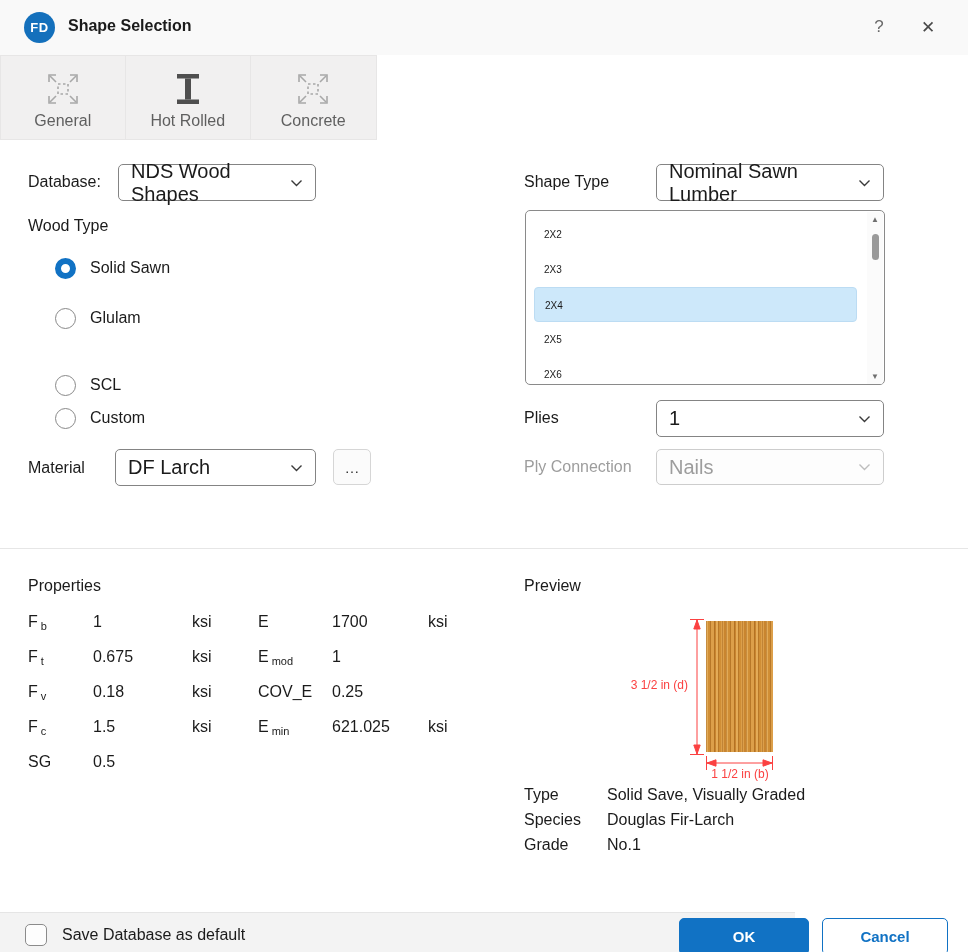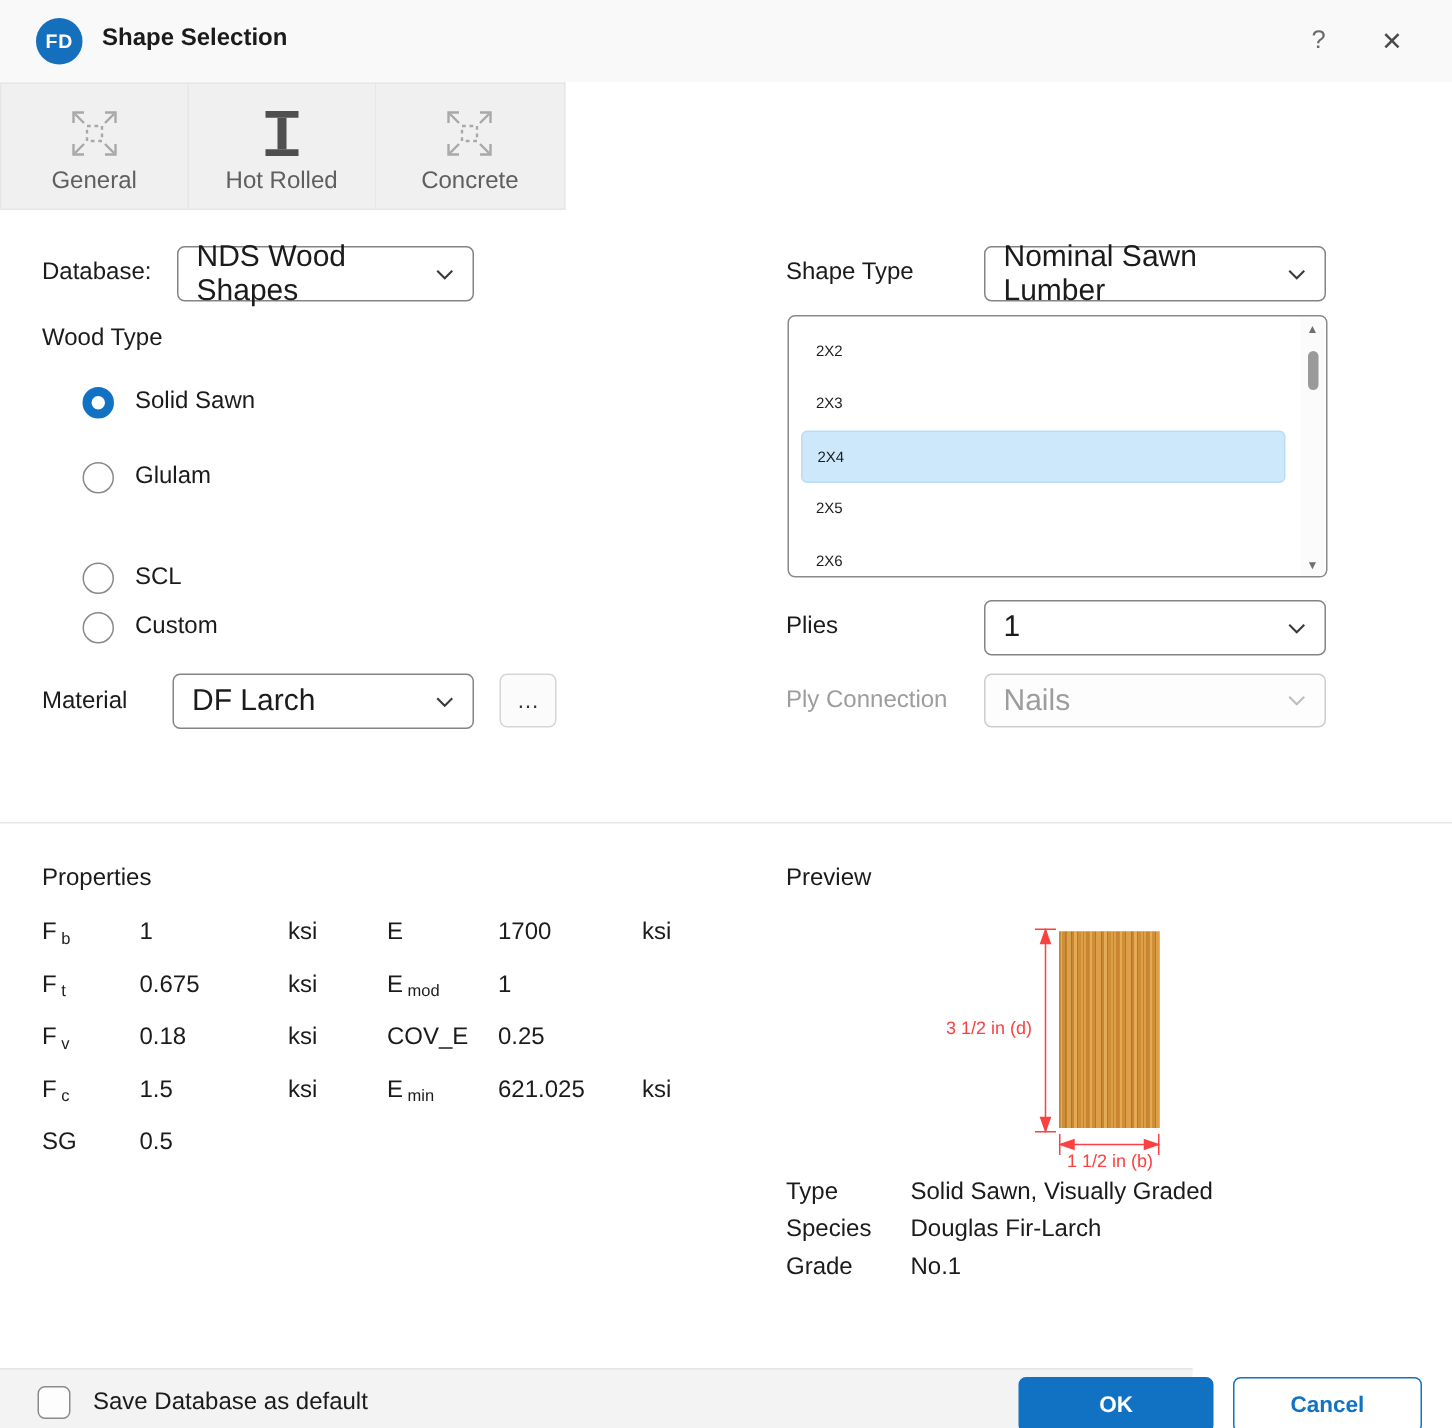--- a/index.html
+++ b/index.html
@@ -286,21 +286,21 @@
       <line x1="68.5" y1="1" x2="68.5" y2="15"></line>
       <line x1="3" y1="8" x2="68" y2="8"></line>
       <polygon points="3,8 12,4.8 12,11.2"></polygon>
       <polygon points="68,8 59,4.8 59,11.2"></polygon>
     </g>
   </svg>
   <div id="hdim-label">1 1/2 in (b)</div>
 
   <div class="pinfo-row" style="top:786px;">
     <span class="pinfo-label">Type</span>
-    <span>Solid Sawn, Visually Graded</span>
+    <span>Solid Save, Visually Graded</span>
   </div>
   <div class="pinfo-row" style="top:811px;">
     <span class="pinfo-label">Species</span>
     <span>Douglas Fir-Larch</span>
   </div>
   <div class="pinfo-row" style="top:836px;">
     <span class="pinfo-label">Grade</span>
     <span>No.1</span>
   </div>
 

